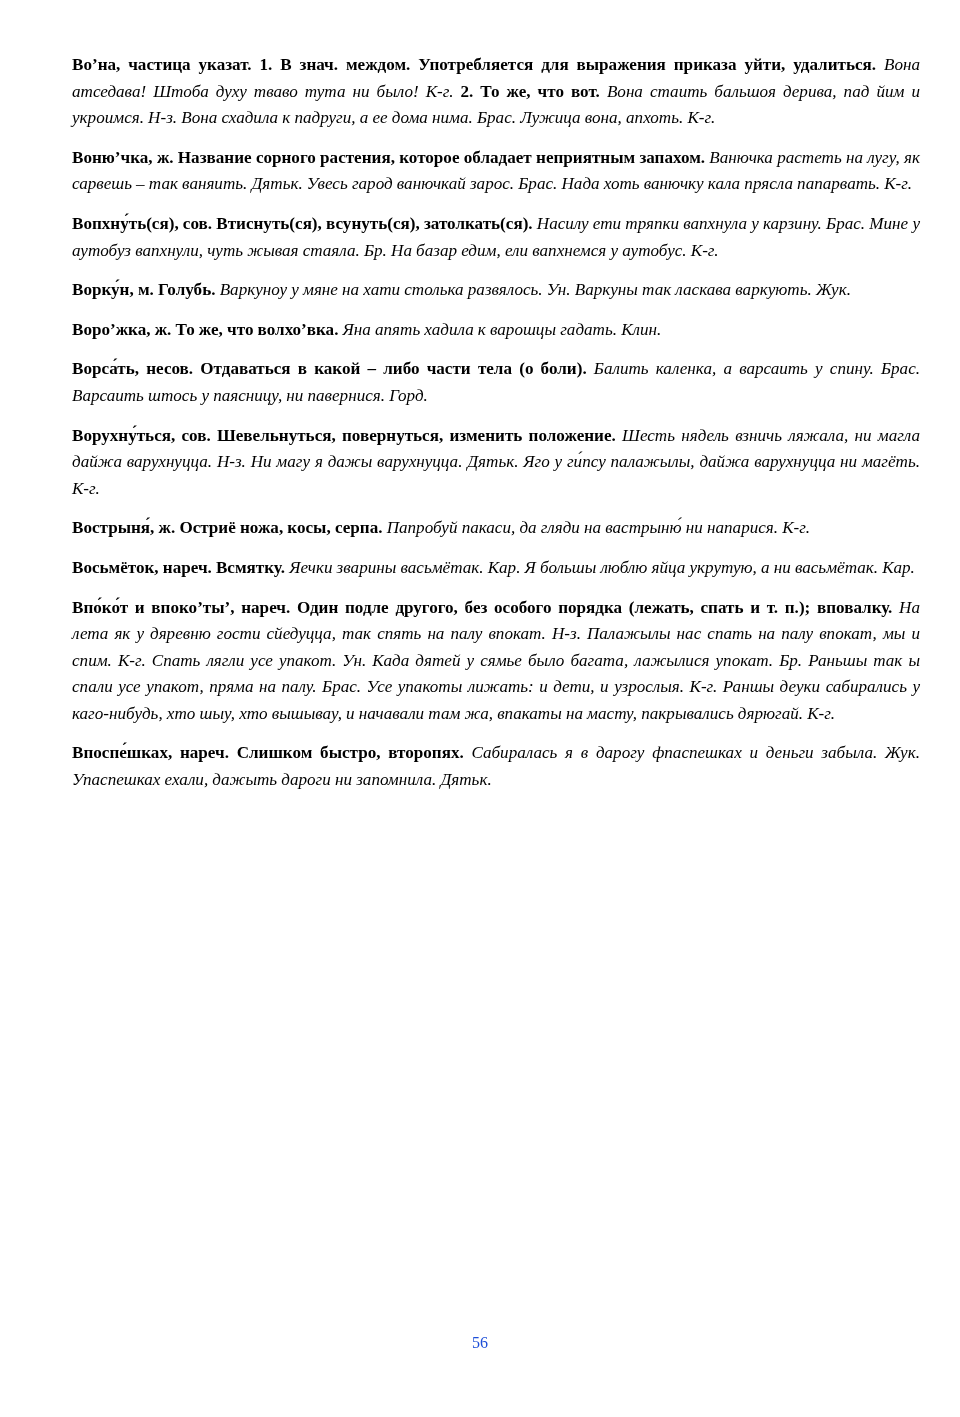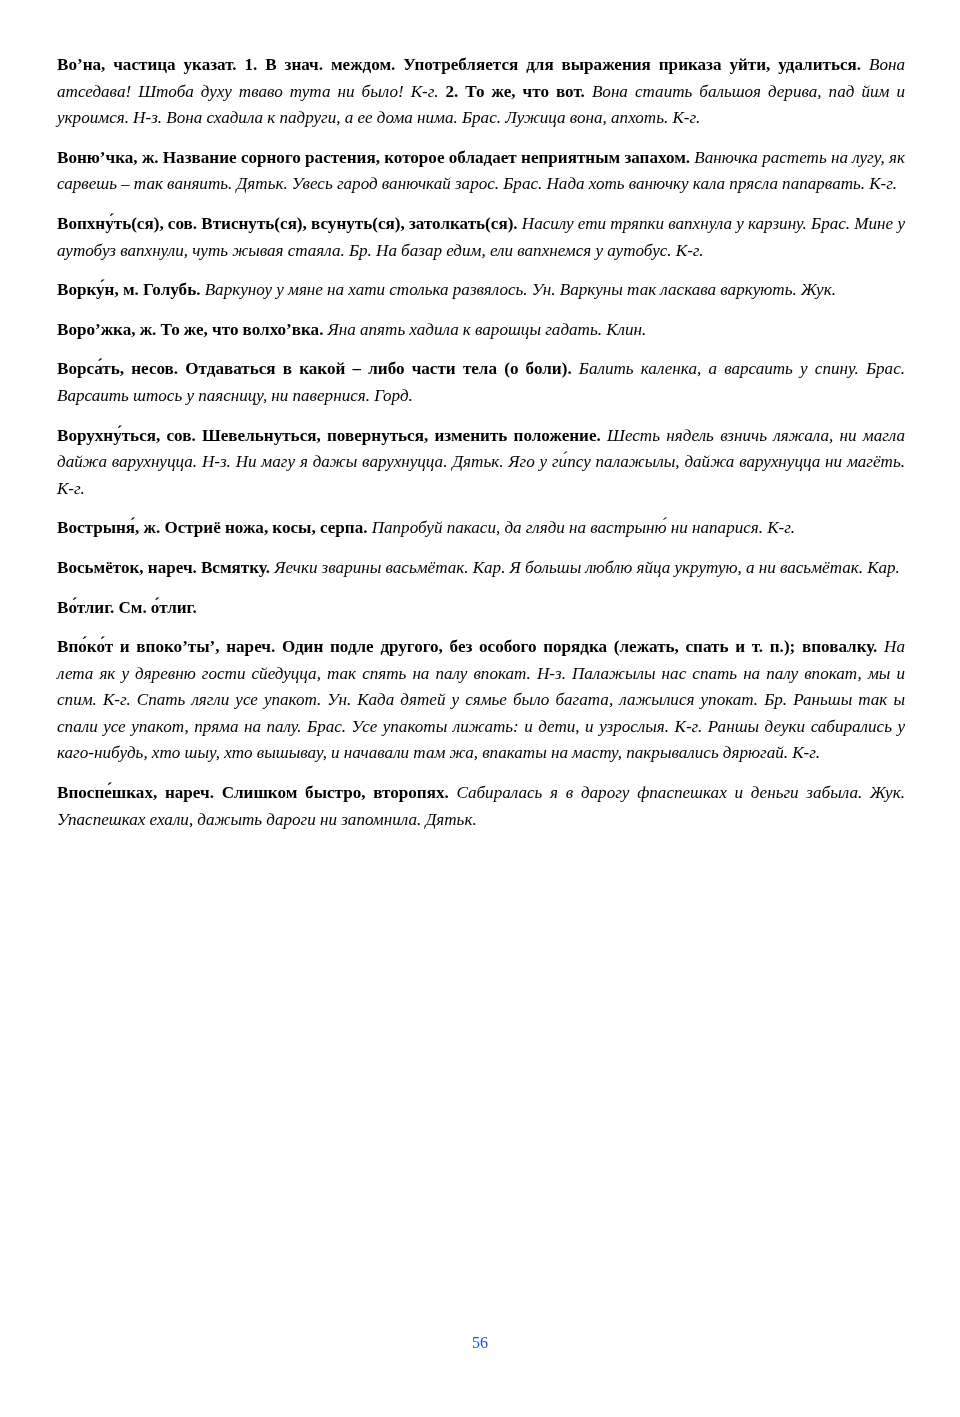--- a/index.html
+++ b/index.html
@@ -18,21 +18,21 @@
   .page {
     position: absolute;
     left: 0;
     top: 0;
     width: 960px;
     height: 1417px;
     background: #ffffff;
   }
   .content {
     position: absolute;
-    left: 57px;
+    left: 72px;
     top: 52px;
     width: 848px;
   }
   .entry {
     margin: 0 0 13px 0;
     font-size: 17.1px;
     line-height: 26.6px;
     text-align: justify;
     text-justify: inter-word;
     hyphens: none;
@@ -110,24 +110,20 @@
     <p class="entry">
       <span class="hw">Вострыня́, ж. Остриё ножа, косы, серпа.</span>
       <span class="ex">Папробуй пакаси, да гляди на вастрыню́ ни напарися. К-г.</span>
     </p>
 
     <p class="entry">
       <span class="hw">Восьмёток, нареч. Всмятку.</span>
       <span class="ex">Яечки зварины васьмётак. Кар. Я большы люблю яйца укрутую, а ни васьмётак. Кар.</span>
     </p>
 
-    <p class="entry">
-      <span class="hw">Во́тлиг. См. о́тлиг.</span>
-      <span class="ex"></span>
-    </p>
 
     <p class="entry">
       <span class="hw">Впо́ко́т и впоко’ты’,  нареч. Один подле другого, без особого порядка (лежать, спать и т. п.); вповалку.</span>
       <span class="ex">На лета як у дяревню гости сйедуцца, так спять на палу впокат. Н-з. Палажылы нас спать на палу впокат, мы и спим. К-г. Спать лягли усе упакот. Ун. Када дятей у сямье было багата, лажылися упокат. Бр. Раньшы так  ы спали усе упакот, пряма на палу. Брас. Усе упакоты лижать: и дети, и узрослыя. К-г. Раншы деуки сабирались у каго-нибудь, хто шыу, хто вышывау, и начавали там жа, впакаты на масту, пакрывались дярюгай. К-г.</span>
     </p>
 
     <p class="entry">
       <span class="hw">Впоспе́шках, нареч. Слишком быстро, второпях.</span>
       <span class="ex">Сабиралась я в дарогу фпаспешках и деньги забыла. Жук. Упаспешках ехали, дажыть дароги ни запомнила. Дятьк.</span>
     </p>

